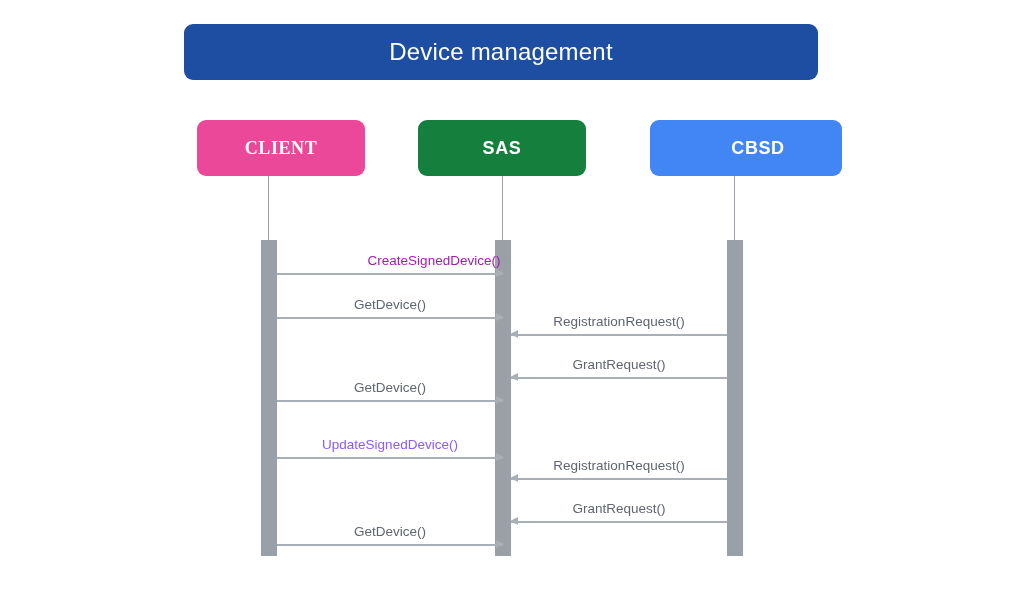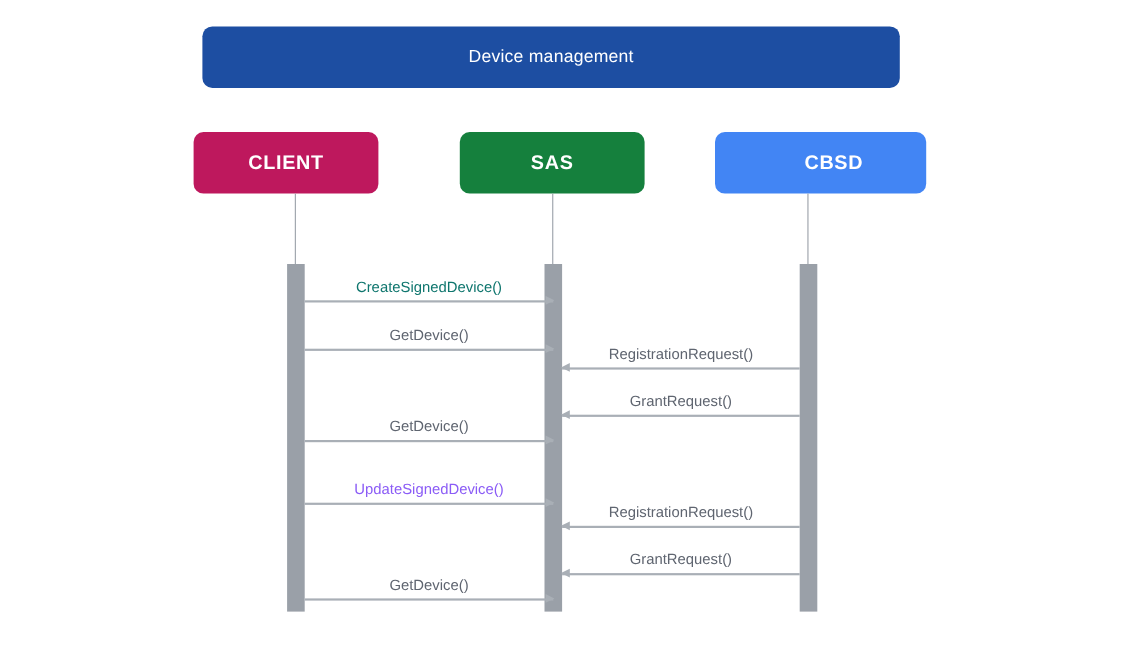--- a/index.html
+++ b/index.html
@@ -31,21 +31,21 @@
     width: 634px;
     height: 56px;
     background: #1d4ea2;
     border-radius: 9px;
     display: flex;
     align-items: center;
     justify-content: center;
   }
   .title-bar .title-text {
     color: #ffffff;
-    font-size: 16px;
+    font-size: 24px;
     font-weight: 400;
     letter-spacing: 0.2px;
     line-height: 1;
   }
 
   
   .actor-box {
     position: absolute;
     top: 120px;
     width: 168px;
@@ -125,21 +125,21 @@
 </head>
 <body>
 
 <div id="canvas">
 
   <div class="title-bar">
     <span class="title-text">Device management</span>
   </div>
 
   <div id="actors-layer">
-      <div class="actor-box" style="left: 176px; background: #be185d;">
+      <div class="actor-box" style="left: 197px; background: #ec4899; font-family: Liberation Serif, serif;">
         <span class="actor-label">CLIENT</span>
       </div>
       <div class="actor-box" style="left: 418px; background: #15803d;">
         <span class="actor-label">SAS</span>
       </div>
       <div class="actor-box" style="left: 650px; background: rgb(66, 133, 244); padding-left: 24px;">
         <span class="actor-label">CBSD</span>
       </div>
     </div>
   <div id="lifelines-layer">
@@ -149,21 +149,21 @@
     </div>
   <div id="activations-layer">
       <div class="activation" style="left: 261px; top: 240px; height: 316px; background: rgb(154, 160, 168);"></div>
       <div class="activation" style="left: 495px; top: 240px; height: 316px; background: rgb(154, 160, 168);"></div>
       <div class="activation" style="left: 727px; top: 240px; height: 316px; background: rgb(154, 160, 168);"></div>
     </div>
   <div id="messages-layer">
       <div class="msg dir-right" style="left: 277px; top: 273px; width: 226px;">
         <div class="msg-line" style="background: rgb(169, 175, 182);"></div>
         <div class="msg-head"></div>
-        <div class="msg-label" style="color: #0f766e;">CreateSignedDevice()</div>
+        <div class="msg-label" style="color: #a21caf; margin-left: 44px;">CreateSignedDevice()</div>
       </div>
       <div class="msg dir-right" style="left: 277px; top: 317px; width: 226px;">
         <div class="msg-line" style="background: rgb(169, 175, 182);"></div>
         <div class="msg-head"></div>
         <div class="msg-label" style="color: rgb(95, 101, 112);">GetDevice()</div>
       </div>
       <div class="msg dir-left" style="left: 511px; top: 334px; width: 216px;">
         <div class="msg-line" style="background: rgb(169, 175, 182);"></div>
         <div class="msg-head"></div>
         <div class="msg-label" style="color: rgb(95, 101, 112);">RegistrationRequest()</div>

